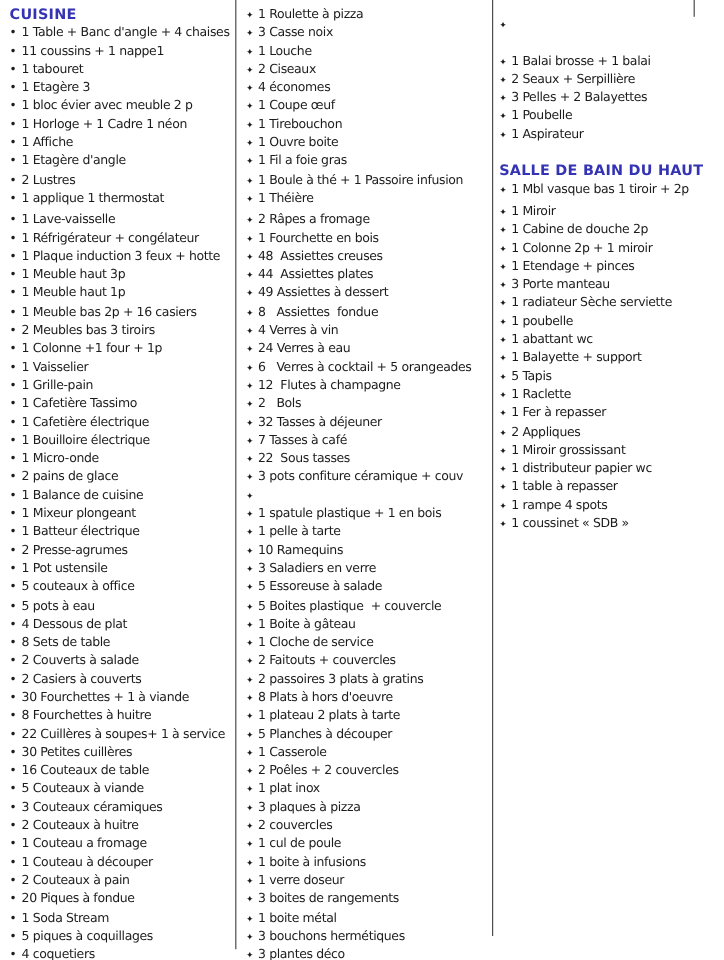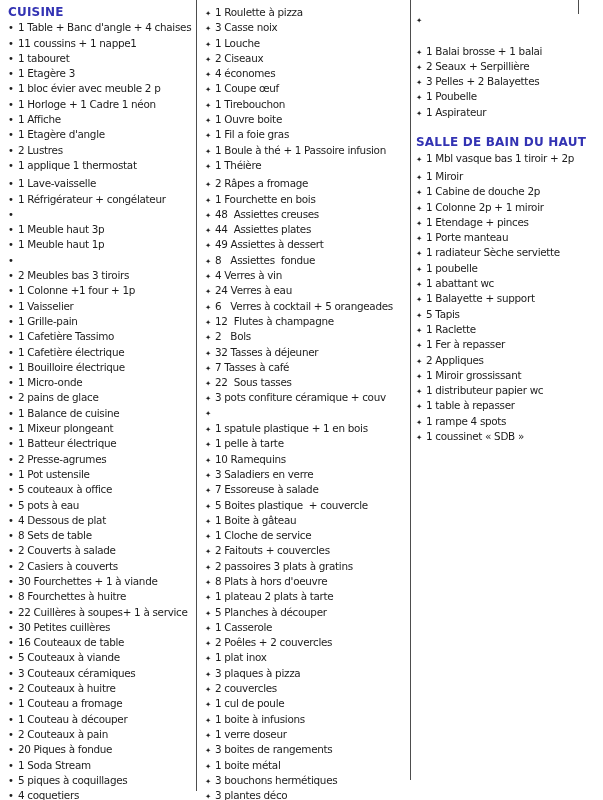--- a/index.html
+++ b/index.html
@@ -66,24 +66,24 @@
       <div class="line"><span class="bullet round">•</span><span class="txt">1 tabouret</span></div>
       <div class="line"><span class="bullet round">•</span><span class="txt">1 Etagère 3</span></div>
       <div class="line"><span class="bullet round">•</span><span class="txt">1 bloc évier avec meuble 2 p</span></div>
       <div class="line"><span class="bullet round">•</span><span class="txt">1 Horloge + 1 Cadre 1 néon</span></div>
       <div class="line"><span class="bullet round">•</span><span class="txt">1 Affiche</span></div>
       <div class="line"><span class="bullet round">•</span><span class="txt">1 Etagère d'angle</span></div>
       <div class="line"><span class="bullet round">•</span><span class="txt">2 Lustres</span></div>
       <div class="line"><span class="bullet round">•</span><span class="txt">1 applique 1 thermostat</span></div>
       <div class="line gap"><span class="bullet round">•</span><span class="txt">1 Lave-vaisselle</span></div>
       <div class="line"><span class="bullet round">•</span><span class="txt">1 Réfrigérateur + congélateur</span></div>
-      <div class="line"><span class="bullet round">•</span></div>
+      <div class="line"><span class="bullet round">•</span><span class="txt">1 Plaque induction 3 feux + hotte</span></div>
       <div class="line"><span class="bullet round">•</span><span class="txt">1 Meuble haut 3p</span></div>
       <div class="line"><span class="bullet round">•</span><span class="txt">1 Meuble haut 1p</span></div>
-      <div class="line"><span class="bullet round">•</span></div>
+      <div class="line"><span class="bullet round">•</span><span class="txt">1 Meuble bas 2p + 16 casiers</span></div>
       <div class="line"><span class="bullet round">•</span><span class="txt">2 Meubles bas 3 tiroirs</span></div>
       <div class="line"><span class="bullet round">•</span><span class="txt">1 Colonne +1 four + 1p</span></div>
       <div class="line"><span class="bullet round">•</span><span class="txt">1 Vaisselier</span></div>
       <div class="line"><span class="bullet round">•</span><span class="txt">1 Grille-pain</span></div>
       <div class="line"><span class="bullet round">•</span><span class="txt">1 Cafetière Tassimo</span></div>
       <div class="line"><span class="bullet round">•</span><span class="txt">1 Cafetière électrique</span></div>
       <div class="line"><span class="bullet round">•</span><span class="txt">1 Bouilloire électrique</span></div>
       <div class="line"><span class="bullet round">•</span><span class="txt">1 Micro-onde</span></div>
       <div class="line"><span class="bullet round">•</span><span class="txt">2 pains de glace</span></div>
       <div class="line"><span class="bullet round">•</span><span class="txt">1 Balance de cuisine</span></div>
@@ -139,21 +139,21 @@
       <div class="line"><span class="bullet diamond">✦</span><span class="txt">2   Bols</span></div>
       <div class="line"><span class="bullet diamond">✦</span><span class="txt">32 Tasses à déjeuner</span></div>
       <div class="line"><span class="bullet diamond">✦</span><span class="txt">7 Tasses à café</span></div>
       <div class="line"><span class="bullet diamond">✦</span><span class="txt">22  Sous tasses</span></div>
       <div class="line"><span class="bullet diamond">✦</span><span class="txt">3 pots confiture céramique + couv</span></div>
       <div class="line"><span class="bullet diamond">✦</span></div>
       <div class="line"><span class="bullet diamond">✦</span><span class="txt">1 spatule plastique + 1 en bois</span></div>
       <div class="line"><span class="bullet diamond">✦</span><span class="txt">1 pelle à tarte</span></div>
       <div class="line"><span class="bullet diamond">✦</span><span class="txt">10 Ramequins</span></div>
       <div class="line"><span class="bullet diamond">✦</span><span class="txt">3 Saladiers en verre</span></div>
-      <div class="line"><span class="bullet diamond">✦</span><span class="txt">7 Essoreuse à salade</span></div>
+      <div class="line"><span class="bullet diamond">✦</span><span class="txt">5 Essoreuse à salade</span></div>
       <div class="line"><span class="bullet diamond">✦</span><span class="txt">5 Boites plastique  + couvercle</span></div>
       <div class="line"><span class="bullet diamond">✦</span><span class="txt">1 Boite à gâteau</span></div>
       <div class="line"><span class="bullet diamond">✦</span><span class="txt">1 Cloche de service</span></div>
       <div class="line"><span class="bullet diamond">✦</span><span class="txt">2 Faitouts + couvercles</span></div>
       <div class="line"><span class="bullet diamond">✦</span><span class="txt">2 passoires 3 plats à gratins</span></div>
       <div class="line"><span class="bullet diamond">✦</span><span class="txt">8 Plats à hors d'oeuvre</span></div>
       <div class="line"><span class="bullet diamond">✦</span><span class="txt">1 plateau 2 plats à tarte</span></div>
       <div class="line"><span class="bullet diamond">✦</span><span class="txt">5 Planches à découper</span></div>
       <div class="line"><span class="bullet diamond">✦</span><span class="txt">1 Casserole</span></div>
       <div class="line"><span class="bullet diamond">✦</span><span class="txt">2 Poêles + 2 couvercles</span></div>
@@ -177,21 +177,21 @@
       <div class="line"><span class="bullet diamond">✦</span><span class="txt">3 Pelles + 2 Balayettes</span></div>
       <div class="line"><span class="bullet diamond">✦</span><span class="txt">1 Poubelle</span></div>
       <div class="line"><span class="bullet diamond">✦</span><span class="txt">1 Aspirateur</span></div>
       <div class="line spacer"></div>
       <div class="line header">SALLE DE BAIN DU HAUT</div>
       <div class="line"><span class="bullet diamond">✦</span><span class="txt">1 Mbl vasque bas 1 tiroir + 2p</span></div>
       <div class="line gap"><span class="bullet diamond">✦</span><span class="txt">1 Miroir</span></div>
       <div class="line"><span class="bullet diamond">✦</span><span class="txt">1 Cabine de douche 2p</span></div>
       <div class="line"><span class="bullet diamond">✦</span><span class="txt">1 Colonne 2p + 1 miroir</span></div>
       <div class="line"><span class="bullet diamond">✦</span><span class="txt">1 Etendage + pinces</span></div>
-      <div class="line"><span class="bullet diamond">✦</span><span class="txt">1 Porte manteau</span></div>
+      <div class="line"><span class="bullet diamond">✦</span><span class="txt">3 Porte manteau</span></div>
       <div class="line"><span class="bullet diamond">✦</span><span class="txt">1 radiateur Sèche serviette</span></div>
       <div class="line"><span class="bullet diamond">✦</span><span class="txt">1 poubelle</span></div>
       <div class="line"><span class="bullet diamond">✦</span><span class="txt">1 abattant wc</span></div>
       <div class="line"><span class="bullet diamond">✦</span><span class="txt">1 Balayette + support</span></div>
       <div class="line"><span class="bullet diamond">✦</span><span class="txt">5 Tapis</span></div>
       <div class="line"><span class="bullet diamond">✦</span><span class="txt">1 Raclette</span></div>
       <div class="line"><span class="bullet diamond">✦</span><span class="txt">1 Fer à repasser</span></div>
       <div class="line"><span class="bullet diamond">✦</span><span class="txt">2 Appliques</span></div>
       <div class="line"><span class="bullet diamond">✦</span><span class="txt">1 Miroir grossissant</span></div>
       <div class="line"><span class="bullet diamond">✦</span><span class="txt">1 distributeur papier wc</span></div>

